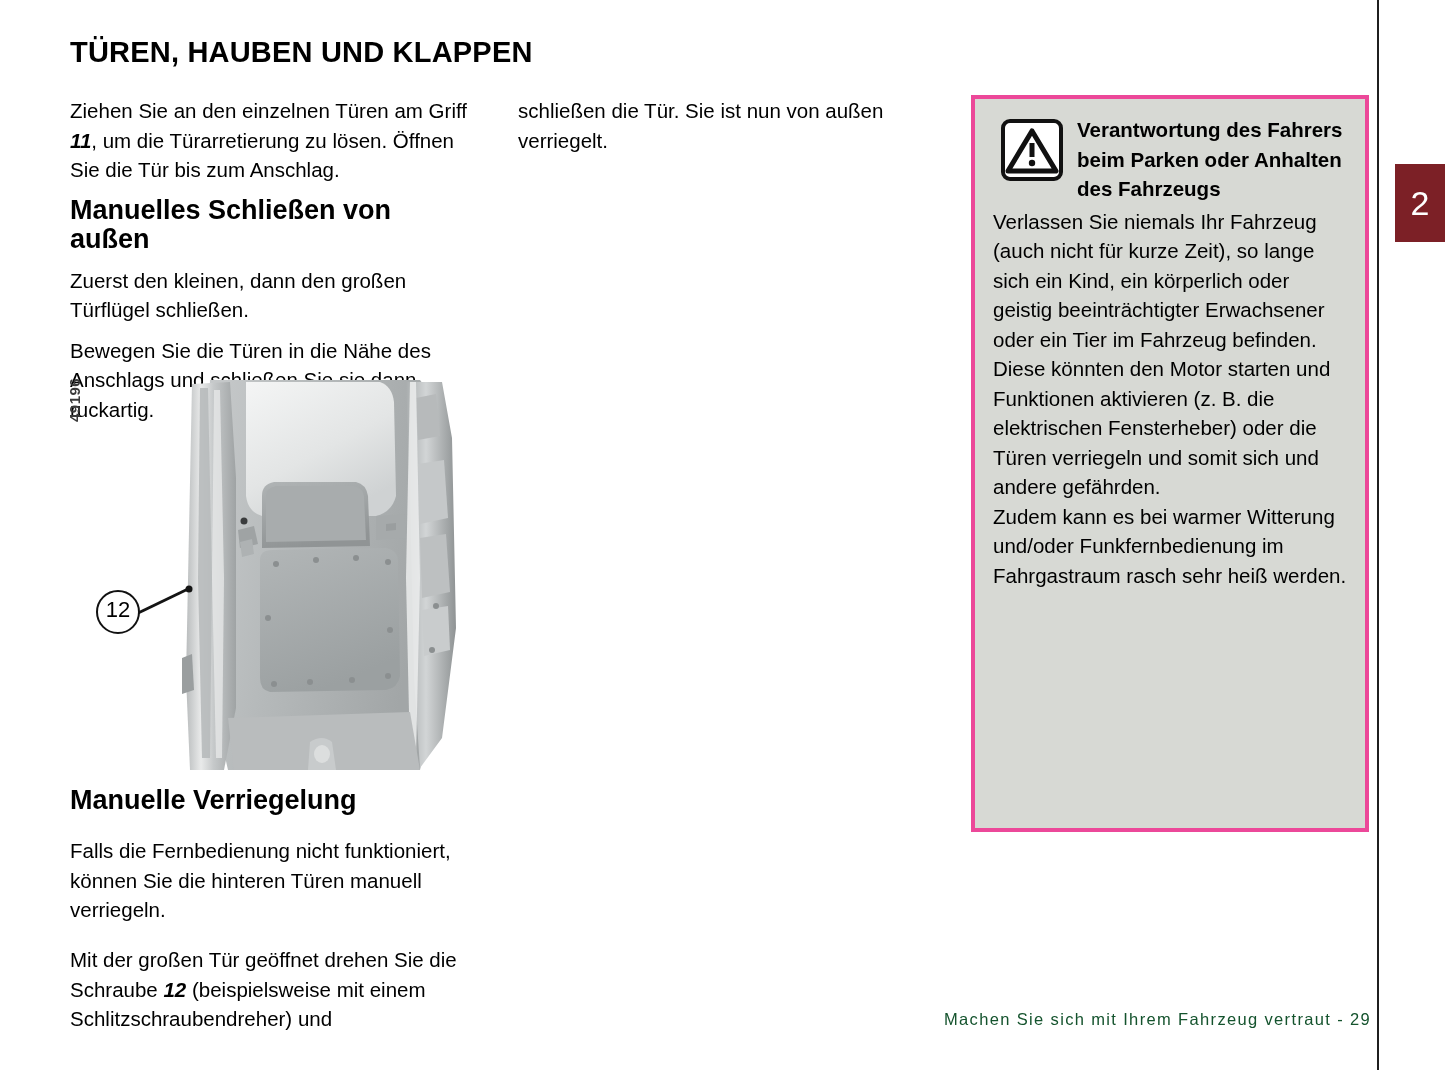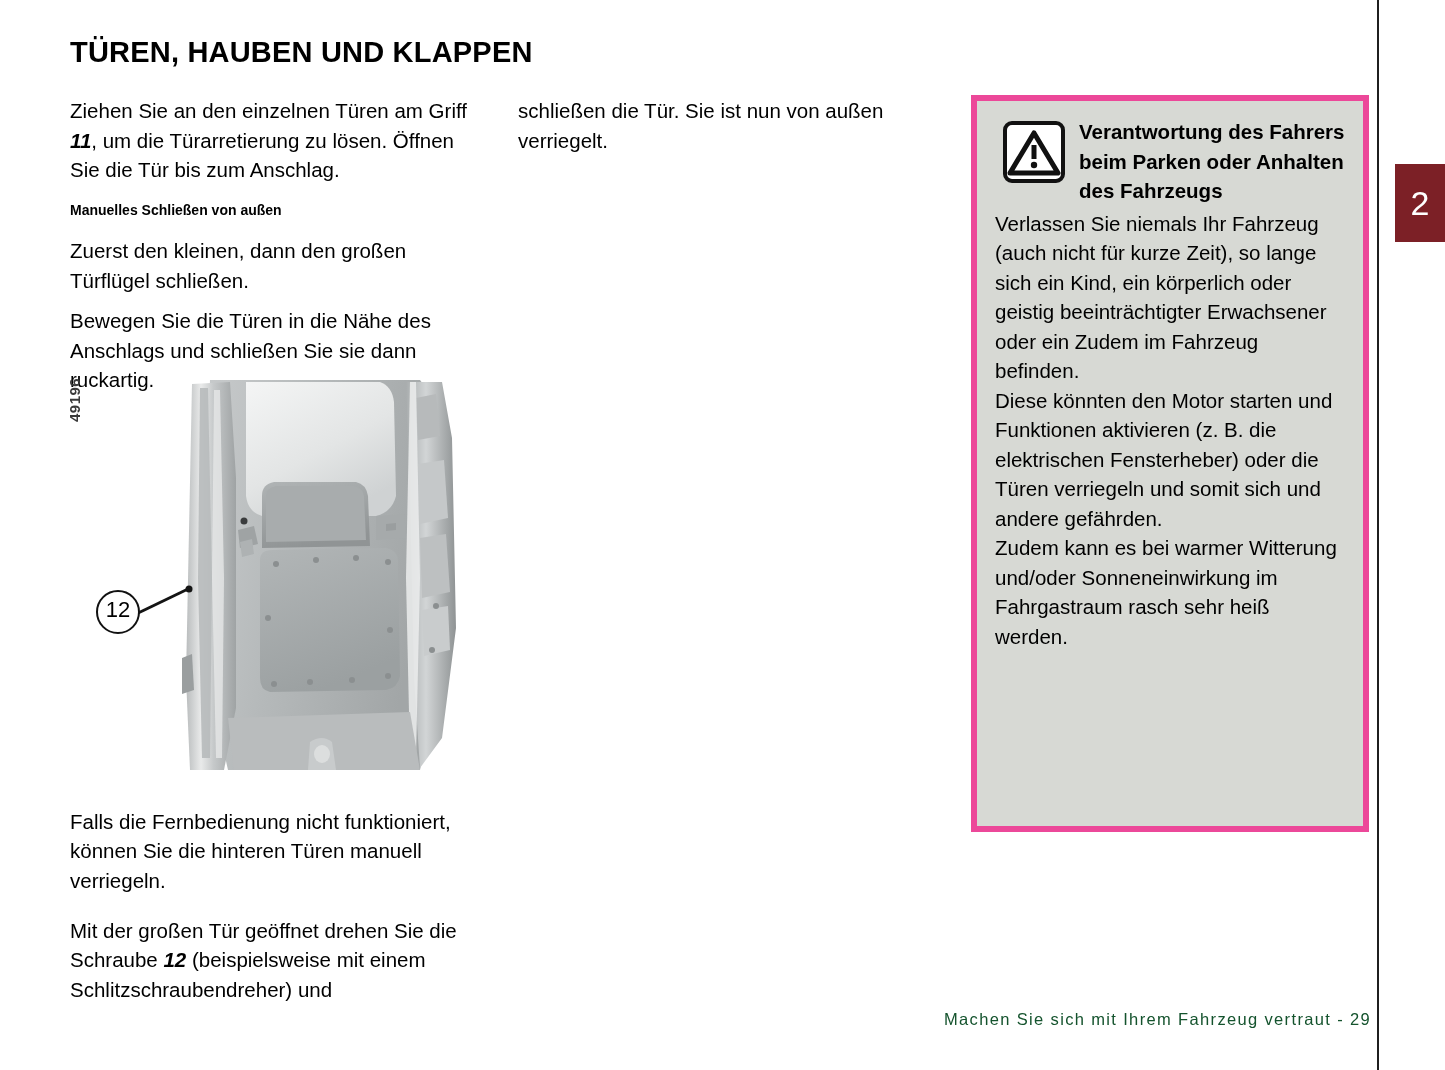--- a/index.html
+++ b/index.html
@@ -39,21 +39,21 @@
   }
   .col-left  { left: 70px;  top: 96px; width: 400px; }
   .col-mid   { left: 518px; top: 96px; width: 380px; }
 
   .col p {
     margin: 0 0 11px 0;
   }
   .subhead {
     font-weight: bold;
     margin: 0 0 11px 0;
-    font-size: 14px;
+    font-size: 27px;
     line-height: 29.5px;
   }
   .ref {
     font-weight: bold;
     font-style: italic;
   }
 
   
   .figure {
     position: absolute;
@@ -117,21 +117,21 @@
   }
 
   
   .warning-box {
     position: absolute;
     left: 971px;
     top: 95px;
     width: 398px;
     height: 737px;
     background: #d7d9d4;
-    border: 6px solid #ec4899;
+    border: 4px solid #ec4899;
     box-sizing: border-box;
     padding: 14px 18px 10px 18px;
   }
   .warn-head-wrap {
     display: block;
     margin-bottom: 2px;
   }
   .warn-icon {
     float: left;
     width: 62px;
@@ -297,38 +297,39 @@
 
     <svg class="leader" viewBox="0 0 62 34">
       <line x1="2" y1="30" x2="56" y2="4" stroke="#141414" stroke-width="3"></line>
       <circle cx="57" cy="4" r="3.5" fill="#141414"></circle>
     </svg>
 
     <div class="callout">12</div>
   </div>
 
   <div class="col-left-lower">
+    <div class="subhead">Manuelle Verriegelung</div>
     <p>Falls die Fernbedienung nicht funktioniert, können Sie die hinteren Türen manuell verriegeln.</p>
     <p><span>Mit der großen Tür geöffnet drehen Sie die Schraube </span><span class="ref">12</span><span> (beispielsweise mit einem Schlitzschraubendreher) und</span></p>
   </div>
 
   <div class="warning-box">
     <div class="warn-head-wrap">
       <svg class="warn-icon" viewBox="0 0 62 62">
         <rect x="2" y="2" width="58" height="58" rx="7" ry="7" fill="#ffffff" stroke="#111111" stroke-width="4"></rect>
         <path d="M31 12 L55 52 L7 52 Z" fill="none" stroke="#111111" stroke-width="5" stroke-linejoin="round"></path>
         <rect x="28.5" y="24" width="5" height="14" fill="#111111"></rect>
         <circle cx="31" cy="44" r="3.2" fill="#111111"></circle>
       </svg>
       <div class="warn-title">Verantwortung des Fahrers beim Parken oder Anhalten des Fahrzeugs</div>
     </div>
     <div class="warn-body">
-      <p>Verlassen Sie niemals Ihr Fahrzeug (auch nicht für kurze Zeit), so lange sich ein Kind, ein körperlich oder geistig beeinträchtigter Erwachsener oder ein Zudem im Fahrzeug befinden.</p>
+      <p>Verlassen Sie niemals Ihr Fahrzeug (auch nicht für kurze Zeit), so lange sich ein Kind, ein körperlich oder geistig beeinträchtigter Erwachsener oder ein Tier im Fahrzeug befinden.</p>
       <p>Diese könnten den Motor starten und Funktionen aktivieren (z. B. die elektrischen Fensterheber) oder die Türen verriegeln und somit sich und andere gefährden.</p>
-      <p>Zudem kann es bei warmer Witterung und/oder Sonneneinwirkung im Fahrgastraum rasch sehr heiß werden.</p>
+      <p>Zudem kann es bei warmer Witterung und/oder Funkfernbedienung im Fahrgastraum rasch sehr heiß werden.</p>
     </div>
   </div>
 
   <div class="page-edge"></div>
   <div class="chapter-tab">
     <span>2</span>
   </div>
 
   <div class="footer">Machen Sie sich mit Ihrem Fahrzeug vertraut - 29</div>
 

